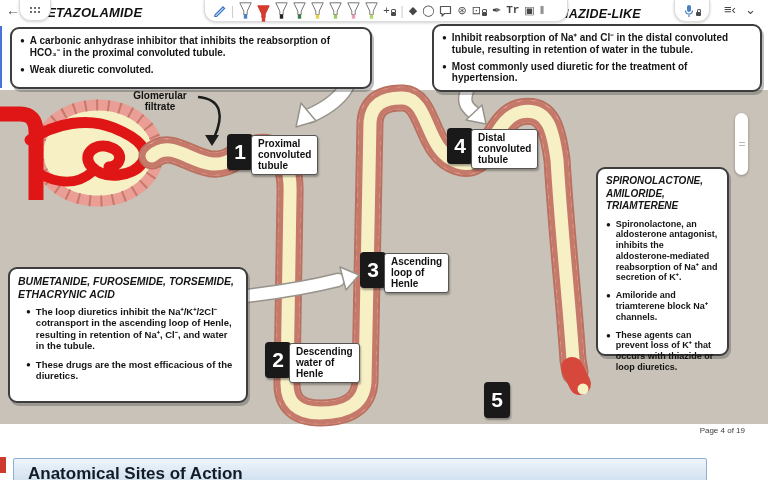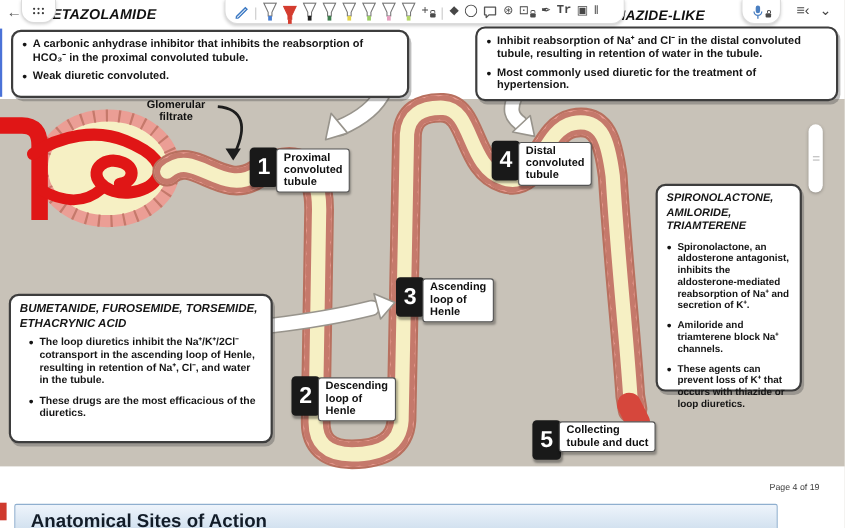--- a/index.html
+++ b/index.html
@@ -56,21 +56,21 @@
   .lock{display:inline-block;width:5px;height:4px;background:#4a4a4a;border-radius:1px;position:relative;margin-left:1px;top:3px;}
   .lock::before{content:"";position:absolute;left:.5px;top:-3px;width:2.5px;height:2.5px;border:1px solid #4a4a4a;border-bottom:none;border-radius:2px 2px 0 0;}
 
   
   .scroll-pill{position:absolute;left:735px;top:113px;width:13px;height:62px;background:#fff;border-radius:7px;
                box-shadow:0 1px 3px rgba(0,0,0,.3);z-index:5;display:flex;flex-direction:column;gap:2px;
                align-items:center;justify-content:center;cursor:grab;}
   .scroll-pill i{width:6px;height:1px;background:#b9b9b9;}
   .blue-line{position:absolute;left:0;top:26px;width:2px;height:62px;background:#4a72d8;z-index:4;}
   .red-sliver{position:absolute;left:0;top:457px;width:6px;height:16px;background:#cf3a2e;z-index:3;}
-  .page-ind{position:absolute;left:0;top:438px;width:745px;text-align:right;font-size:8px;color:#3c3c3c;z-index:2;}
+  .page-ind{position:absolute;left:0;top:426px;width:745px;text-align:right;font-size:8px;color:#3c3c3c;z-index:2;}
   .next-card{position:absolute;left:13px;top:458px;width:694px;height:26px;border:1px solid #8fafcf;border-radius:2px;
              background:linear-gradient(#eef4fb,#cfdfee);z-index:2;box-sizing:border-box;}
   .next-title{font-weight:bold;font-size:17px;color:#121c28;padding:5px 0 0 14px;}
 </style>
 </head>
 <body>
 
 <div class="diagram-bg"></div>
 
 <svg class="art" viewBox="0 0 768 480">
@@ -169,39 +169,37 @@
 
 <div class="numlab" style="left:227px;top:134px;">
   <div class="nsq">1</div>
   <div class="ntext">Proximal
 convoluted
 tubule</div>
 </div>
 <div class="numlab" style="left:265px;top:342px;">
   <div class="nsq">2</div>
   <div class="ntext">Descending
-loop of
+water of
 Henle</div>
 </div>
 <div class="numlab" style="left:360px;top:252px;">
   <div class="nsq">3</div>
   <div class="ntext">Ascending
 loop of
 Henle</div>
 </div>
 <div class="numlab" style="left:447px;top:128px;">
   <div class="nsq">4</div>
   <div class="ntext">Distal
 convoluted
 tubule</div>
 </div>
 <div class="numlab" style="left:484px;top:382px;">
   <div class="nsq">5</div>
-  <div class="ntext">Collecting
-tubule and duct</div>
 </div>
 
 <span class="back">←</span>
 
 <div class="tb-pill pill-drag">
   <span class="dots">
       <i></i>
       <i></i>
       <i></i>
       <i></i>

